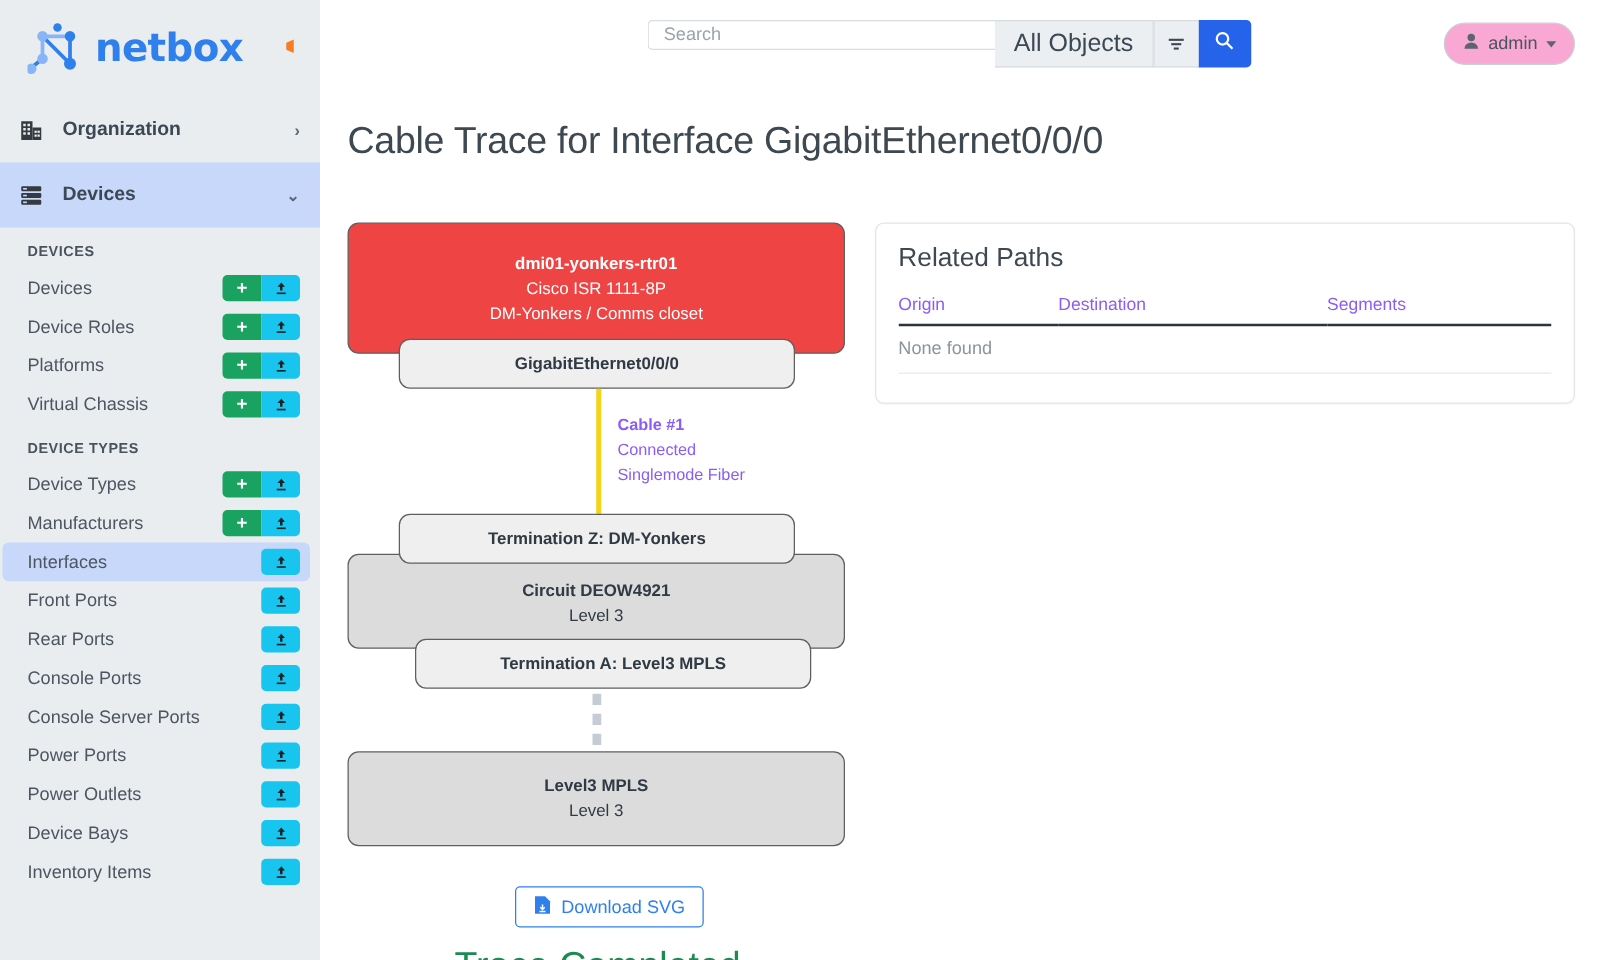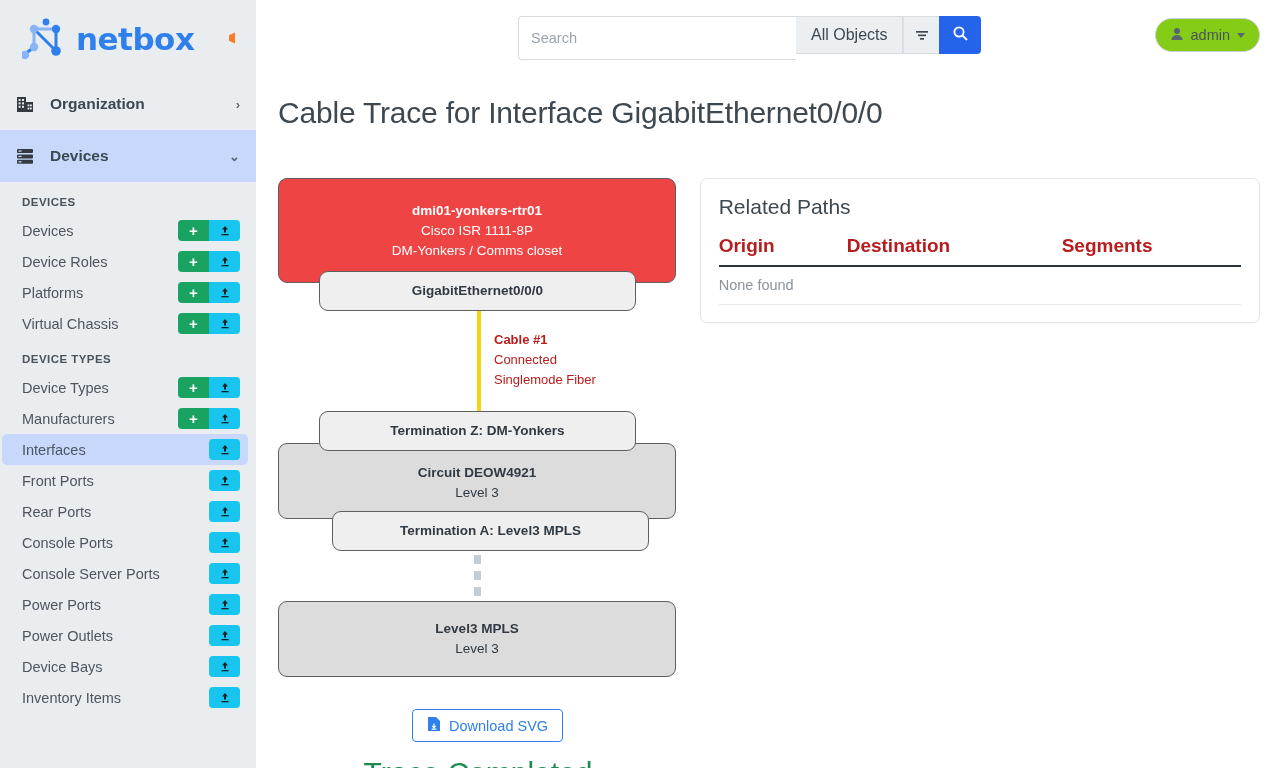--- a/index.html
+++ b/index.html
@@ -73,47 +73,47 @@
   .main { flex: 1 1 auto; height: 768px; position: relative; background: #fff; overflow: hidden;}
   .topbar {
     height: 70px; display: flex; align-items: center;
     padding: 0 20px; position: relative;
   }
   .searchwrap {
     display: flex; align-items: stretch; height: 38px;
     margin: 0 auto; position: absolute; left: 262px; top: 16px;
   }
   .search-input {
-    width: 278px; height: 44px; border: 1px solid #d7dce1;
+    width: 278px; height: 24px; border: 1px solid #d7dce1;
     border-right: none; border-radius: 4px 0 0 4px;
     padding: 0 12px; font-size: 14.5px; color: #3c4853;
     font-family: "Liberation Sans", sans-serif; outline: none; background:#fff;
   }
   .search-input::placeholder { color: #9aa3ad; }
   .search-scope {
     display: flex; align-items: center; padding: 0 15px;
     background: #eceff1; border: 1px solid #d7dce1; border-left: none;
-    font-size: 16px; color: #3c4853; cursor: pointer;
+    font-size: 20px; color: #3c4853; cursor: pointer;
   }
   .search-filter {
     display: flex; align-items: center; justify-content: center;
     width: 36px; background: #eceff1;
     border: 1px solid #d7dce1; border-left: 1px solid #dde1e5; border-right:none;
     cursor: pointer;
   }
   .search-go {
     width: 42px; display: flex; align-items: center; justify-content: center;
     background: #2563eb; border-radius: 0 4px 4px 0; cursor: pointer;
   }
   .user-btn {
     position: absolute; right: 20px; top: 18px;
     display: flex; align-items: center; gap: 7px;
     height: 34px; padding: 0 14px;
     border: 1px solid #c9d0d8; border-radius: 18px;
-    font-size: 14.5px; color: #4a545e; background: #84cc16; cursor: pointer;
+    font-size: 14.5px; color: #4a545e; background: #f9a8d4; cursor: pointer;
   }
   .caret { border-left: 4px solid transparent; border-right: 4px solid transparent;
            border-top: 5px solid #5b6570; display: inline-block; }
 
   .page-title {
     font-size: 30px; font-weight: 400; color: #3d4851;
     padding: 6px 0 0 22px; letter-spacing: -0.2px;
   }
 
   .content { display: flex; padding: 28px 20px 0 22px; gap: 26px; }
@@ -125,21 +125,21 @@
     border-radius: 9px; text-align: center;
     display: flex; flex-direction: column; justify-content: center;
   }
   .node .n-title { font-size: 13.5px; font-weight: 700; line-height: 20px; }
   .node .n-sub   { font-size: 13.5px; font-weight: 400; line-height: 20px; }
   .node.device { background: #ef4444; color: #ffffff; }
   .node.term   { background: #efefef; color: #2f3a44; }
   .node.circuit{ background: #dcdcdc; color: #2f3a44; }
   .node.prov   { background: #dcdcdc; color: #2f3a44; }
   .cable-line { position: absolute; width: 4px; background: #f5d417; }
-  .cable-info { position: absolute; font-size: 13px; color: #b91c1c; line-height: 20px; }
+  .cable-info { position: absolute; font-size: 13px; color: #8b5cf6; line-height: 20px; }
   .cable-info .c-title { font-weight: 700; }
   .dots { position: absolute; width: 7px; }
   .dots i { display: block; width: 7px; height: 9px; background: #c6ccd6; margin-bottom: 7px; }
 
   .dl-btn {
     position: absolute; display: inline-flex; align-items: center; gap: 8px;
     height: 33px; padding: 0 14px;
     border: 1px solid #2f80ed; border-radius: 4px; background: #fff;
     color: #2f80ed; font-size: 14.5px; cursor: pointer;
   }
@@ -150,21 +150,21 @@
 
   
   .card {
     width: 566px; background: #fff; border: 1px solid #e2e6ea;
     border-radius: 7px; padding: 16px 18px 22px 18px; height: 145px;
     box-shadow: 0 1px 2px rgba(0,0,0,0.035);
   }
   .card h2 { margin: 0 0 16px 0; font-size: 21px; font-weight: 400; color: #3d4851; }
   table.paths { width: 100%; border-collapse: collapse; }
   table.paths th {
-    text-align: left; font-size: 19px; font-weight: 700; color: #b91c1c;
+    text-align: left; font-size: 14px; font-weight: 400; color: #8b5cf6;
     padding: 0 0 8px 0; border-bottom: 2px solid #2b343c;
   }
   table.paths td {
     font-size: 14.5px; color: #8b949d; padding: 10px 0 11px 0;
     border-bottom: 1px solid #e6eaee;
   }
 </style>
 </head>
 <body>
 

